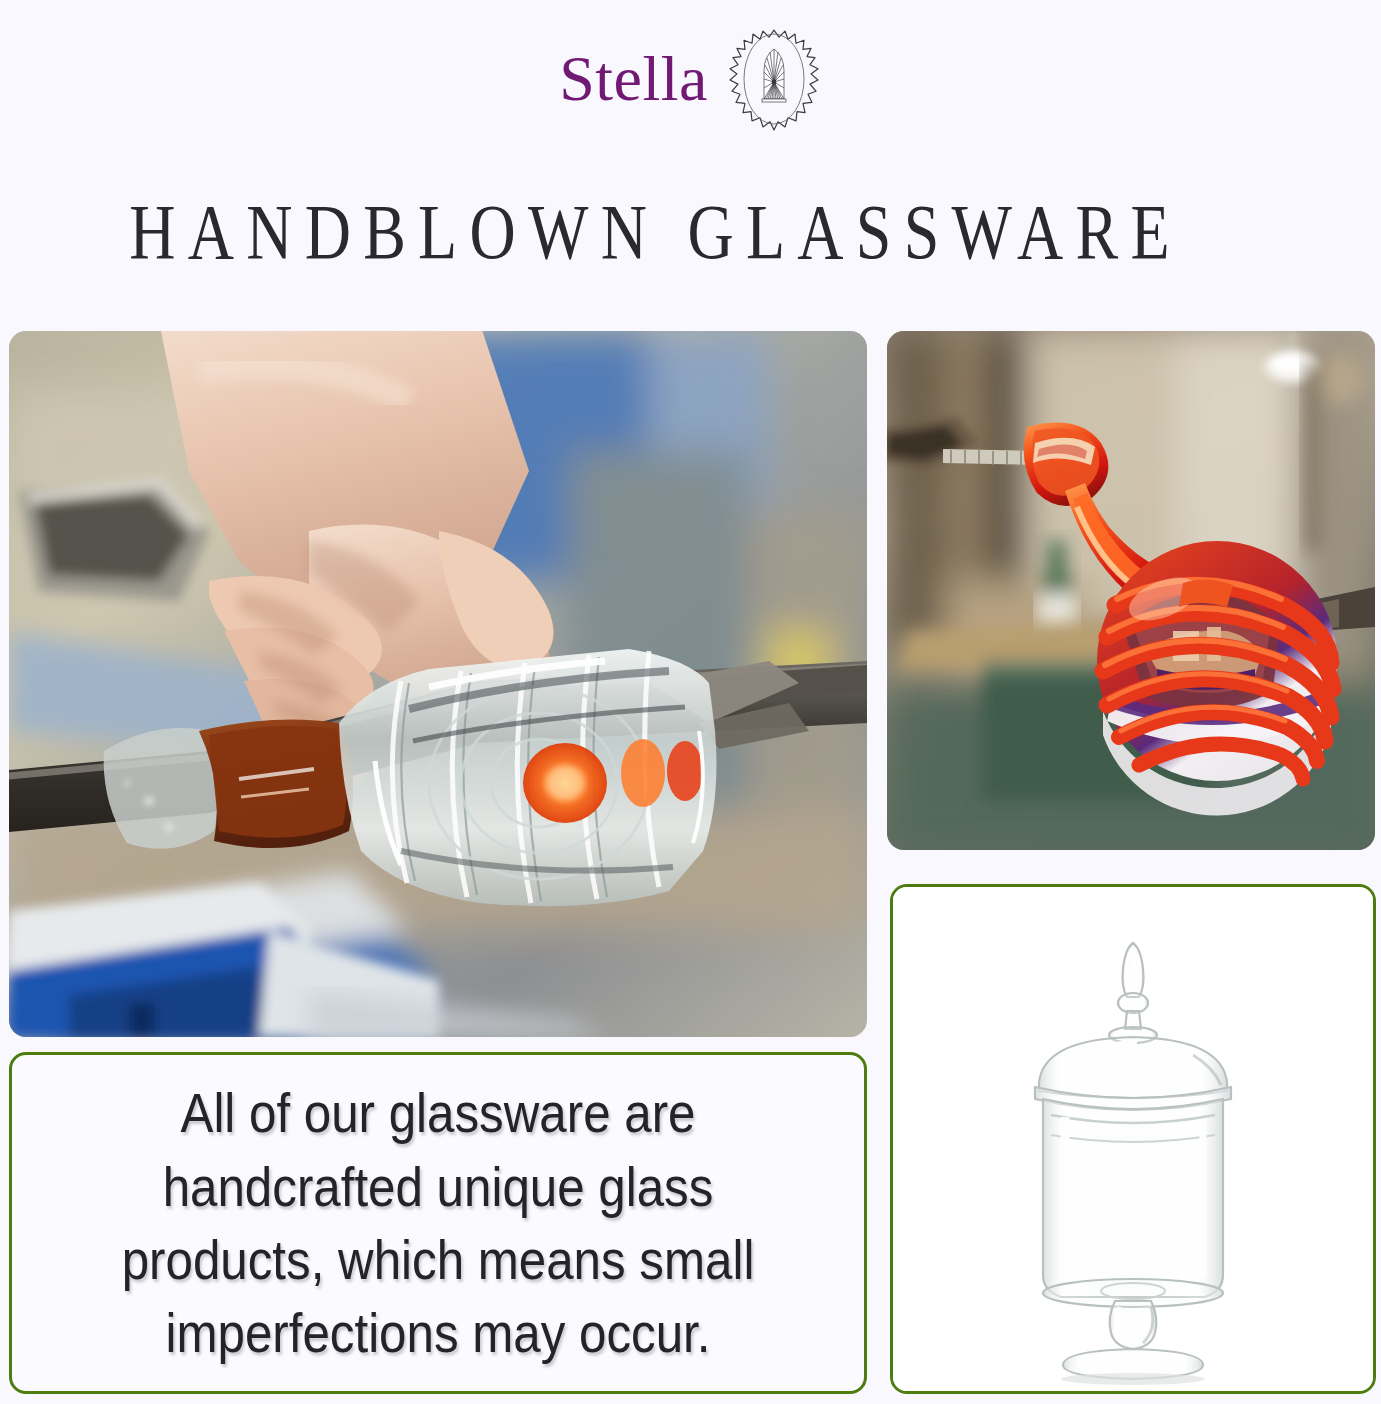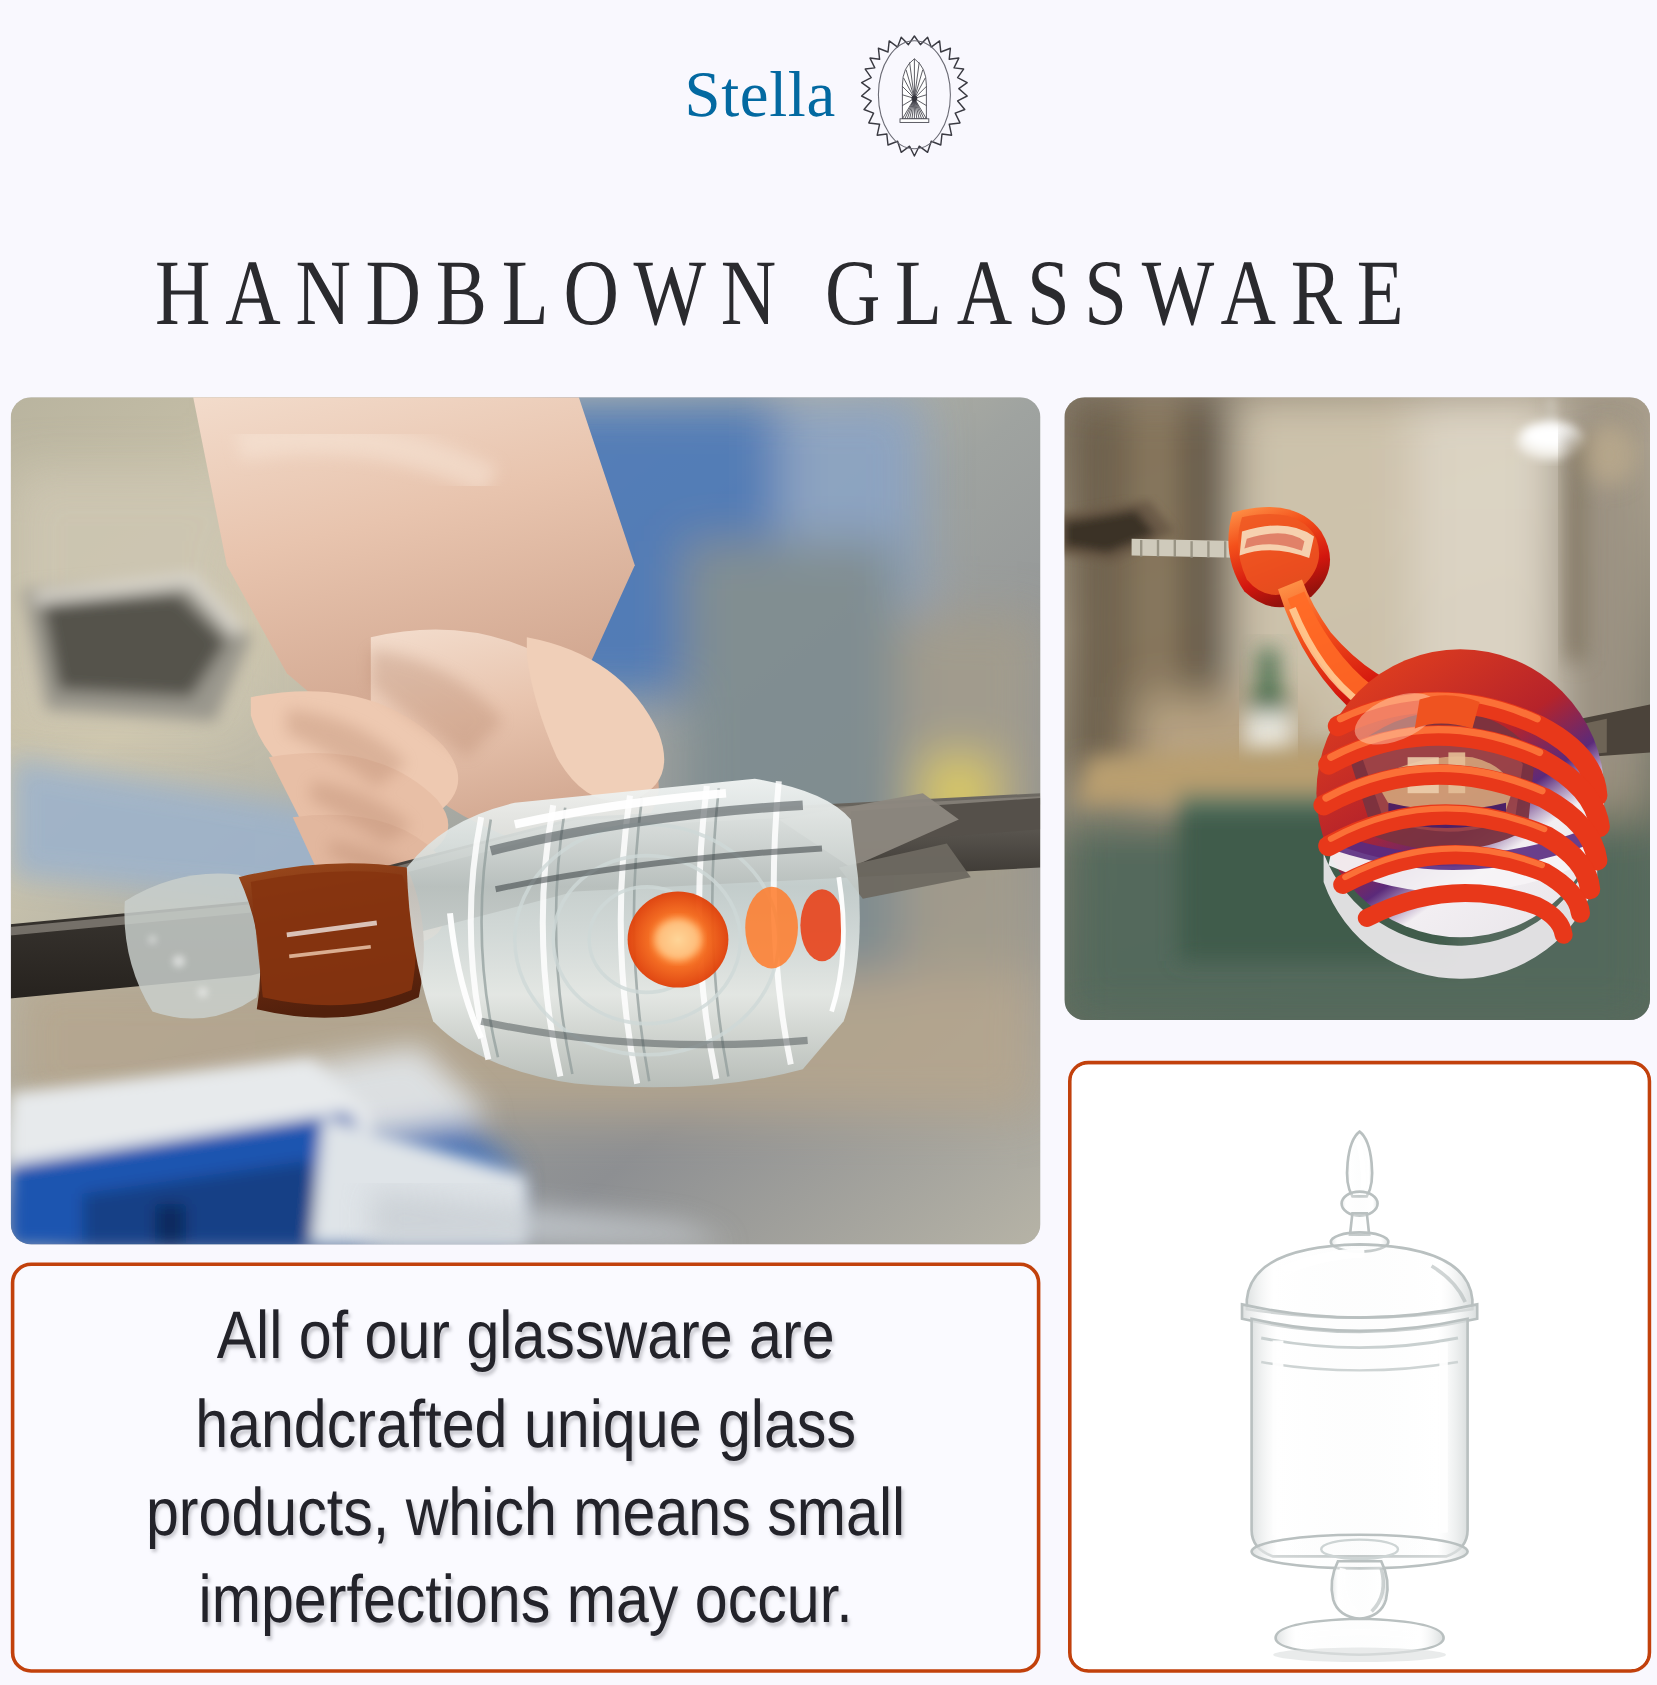--- a/index.html
+++ b/index.html
@@ -12,28 +12,28 @@
   }
   .page{position:relative;width:1381px;height:1404px;background:#f9f8fe;}
 
   
   .brand{
     position:absolute;left:0;top:14px;width:1381px;height:130px;
     display:flex;align-items:center;justify-content:center;gap:18px;
   }
   .brand-word{
     font-family:"Liberation Serif", serif;
-    font-size:54px;line-height:1;
-    color:#0369a1;font-weight:400;letter-spacing:0.5px;
+    font-size:64px;line-height:1;
+    color:#701a75;font-weight:400;letter-spacing:0.5px;
   }
   .brand-emblem{width:96px;height:126px;display:block;}
 
   
   .headline{
-    position:absolute;left:0;top:196px;width:1299px;height:96px;
+    position:absolute;left:0;top:184px;width:1299px;height:96px;
     display:flex;align-items:center;justify-content:center;
   }
   .headline span{
     font-family:"Liberation Serif", serif;
     font-size:78px;line-height:1;
     letter-spacing:15px;
     color:#2a2a2e;
     transform:scaleX(0.82);
     transform-origin:center;
     white-space:nowrap;
@@ -41,21 +41,21 @@
   }
 
   
   .panel{position:absolute;overflow:hidden;border-radius:17px;}
   .panel-photo{background:#cfcfcf;}
 
   .photo-main{left:9px;top:331px;width:858px;height:706px;}
   .photo-pour{left:887px;top:331px;width:488px;height:519px;}
 
   .panel-bordered{
-    position:absolute;border:3px solid #c2410c;border-radius:17px;
+    position:absolute;border:3px solid #4d7c0f;border-radius:17px;
     background:#fafaff;box-sizing:border-box;overflow:hidden;
   }
   .panel-product{left:890px;top:884px;width:486px;height:510px;}
   .panel-caption{left:9px;top:1052px;width:858px;height:342px;
     display:flex;align-items:center;justify-content:center;}
 
   .caption-text{
     font-family:"Liberation Sans", sans-serif;
     font-size:56px;line-height:1.31;
     color:#23232a;text-align:center;

